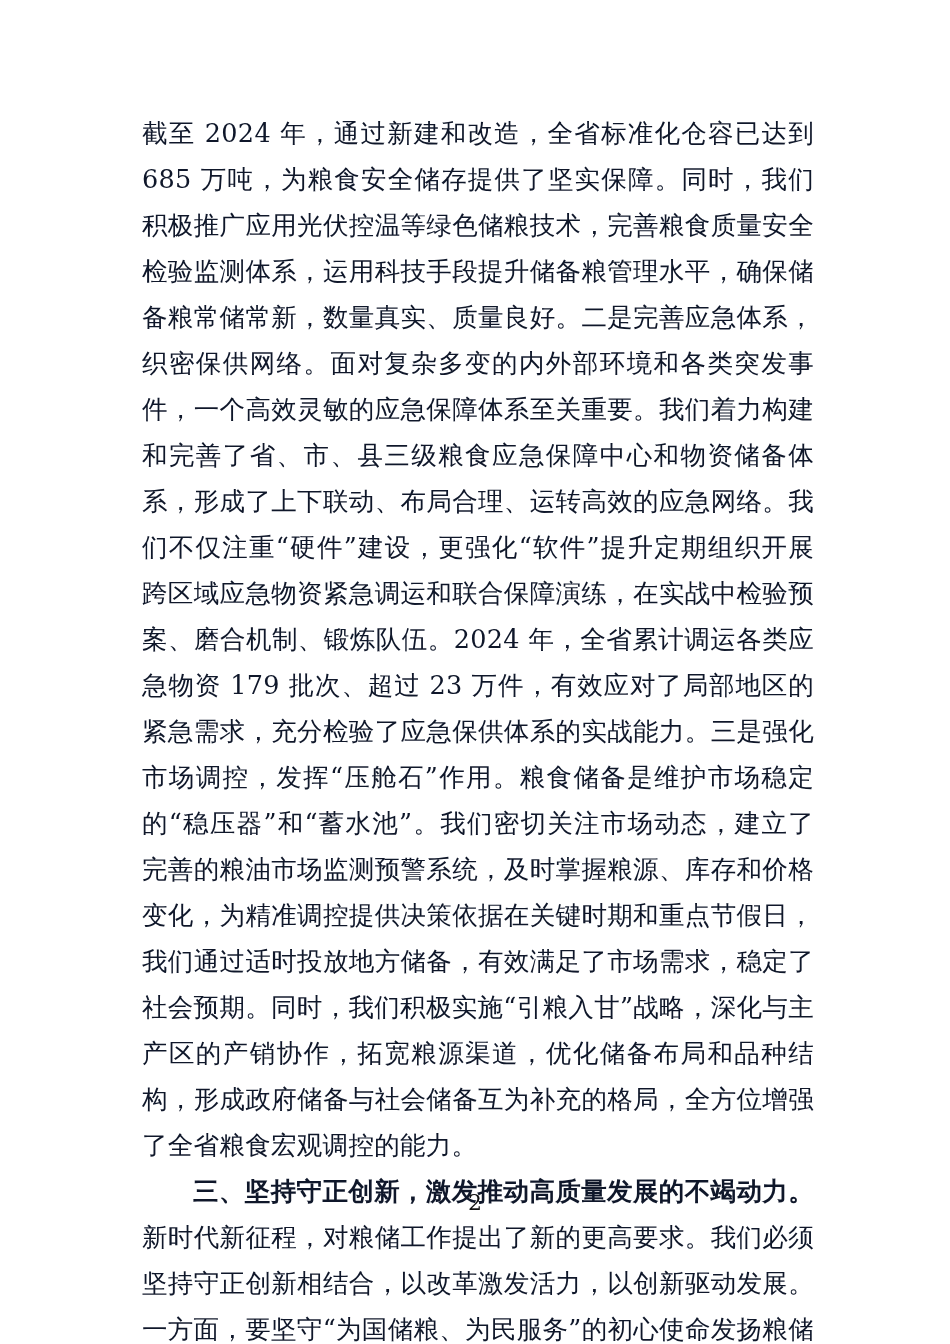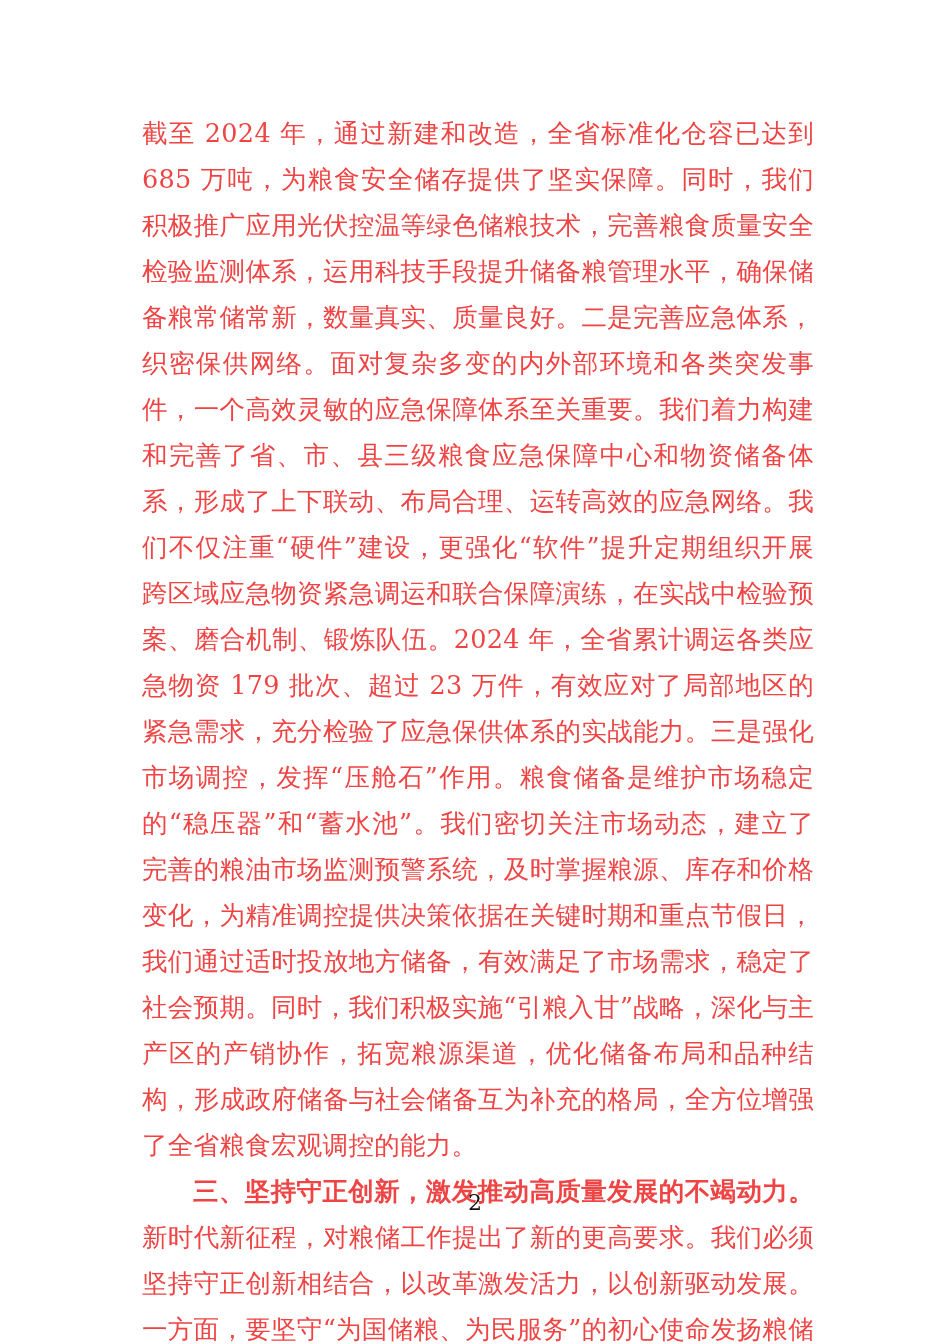--- a/index.html
+++ b/index.html
@@ -29,21 +29,21 @@
     top: 110px;
     width: 672px;
   }
   .para {
     font-size: 25.5px;
     line-height: 46px;
     text-align: justify;
     text-justify: inter-ideograph;
     letter-spacing: 0.3px;
     margin: 0;
-    color: #ef4444;
+    color: #0f172a;
     font-family: "DejaVu Serif", "Liberation Serif", serif;
   }
   .para + .para {
     margin-top: 0;
   }
   .indent {
     text-indent: 51px;
   }
   .heading-run {
     font-weight: bold;

